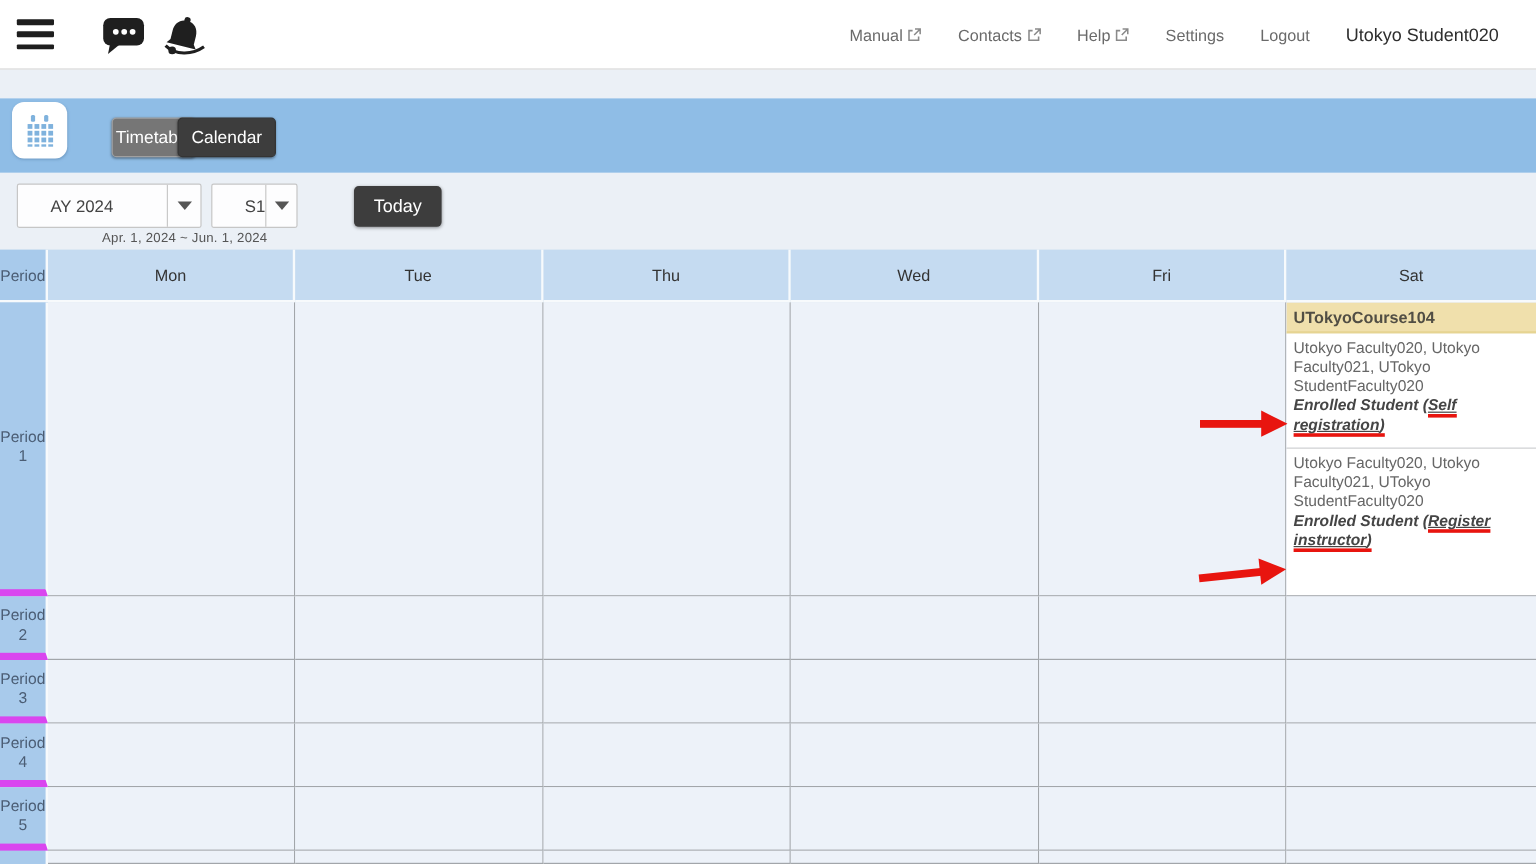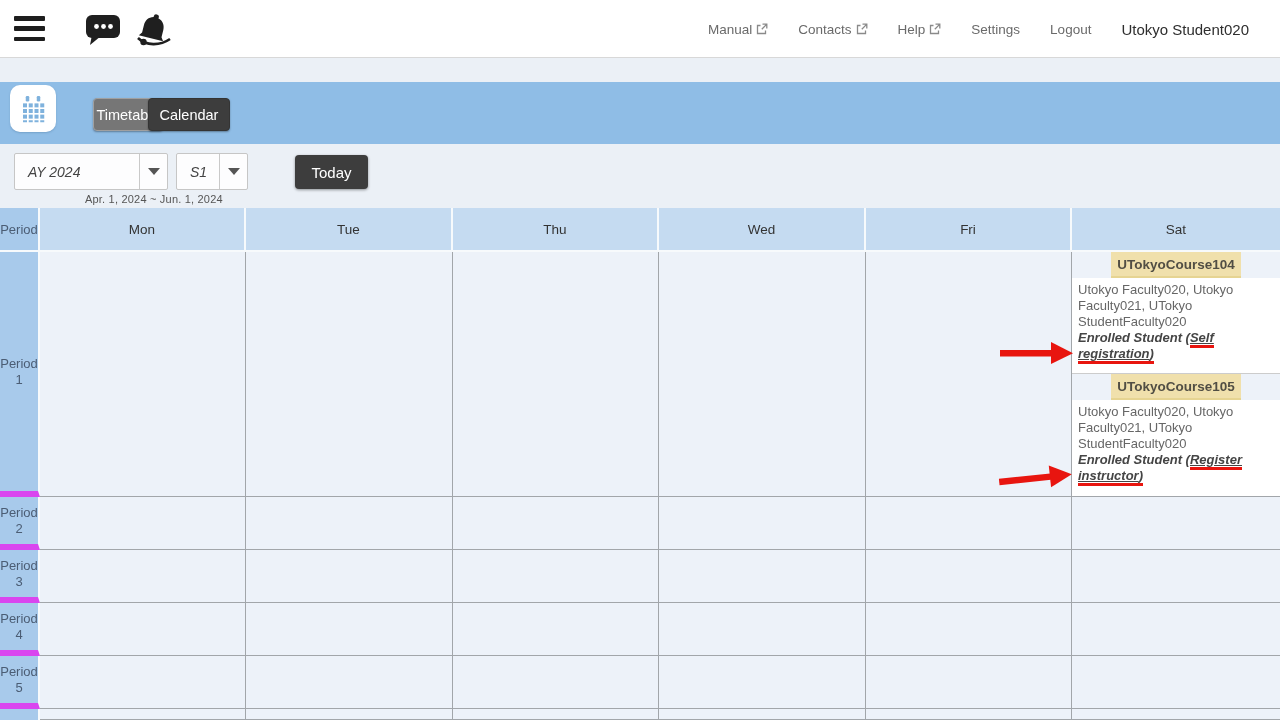--- a/index.html
+++ b/index.html
@@ -29,21 +29,21 @@
   .viewbtn { position:absolute; top:16px; height:33px; border-radius:4px; color:#ffffff;
              font-size:14.5px; font-family:"Liberation Sans",sans-serif; display:flex; align-items:center;
              justify-content:center; cursor:pointer; box-shadow:0 1px 2px rgba(0,0,0,.35); }
   .viewbtn.timetable { left:70px; width:70px; background:#767676; border:1px solid #a0a0a0;margin-left:23px; }
   .viewbtn.calendar  { left:148px; width:82px; background:#3d3d3d; border:1px solid #343434; }
 
   
   .filters { position:absolute; top:144px; left:0; width:1280px; height:64px; background:#ebf0f6; }
   .dropdown { position:absolute; top:9px; height:37px; background:#fdfdfe;
               border:1px solid #c6c6c6; border-radius:2px; display:flex; cursor:pointer; }
-  .dropdown .dd-label { display:flex; align-items:center; padding-left:13px; font-size:14px; color:#444;font-style:italic; }
+  .dropdown .dd-label { display:flex; align-items:center; padding-left:27px; font-size:14px; color:#444; }
   .dropdown .dd-arrow { margin-left:auto; width:28px; border-left:1px solid #c9c9c9;
                         display:flex; align-items:center; justify-content:center; }
   .tri { width:0; height:0; border-left:6px solid transparent; border-right:6px solid transparent;
          border-top:7px solid #555; }
   .dd-year { left:14px; width:154px; }
   .dd-term { left:176px; width:72px; }
   .todaybtn { position:absolute; left:295px; top:11px; width:73px; height:34px; background:#3d3d3d;
               color:#fff; font-size:15px; border:none; border-radius:4px; cursor:pointer;
               box-shadow:0 1px 3px rgba(0,0,0,.4); display:flex; align-items:center; justify-content:center; }
   .daterange { position:absolute; left:85px; top:49px; font-size:11px; color:#555; letter-spacing:.2px; }
@@ -60,21 +60,21 @@
   .pcell { background:#a8caeb; color:#4b5d74; font-size:13px; line-height:16px; text-align:center;
            display:flex; align-items:center; justify-content:center;
            border-right:2px solid #f7fafc; border-bottom:6px solid #d946ef; padding:0 4px; }
   .cell { background:#edf2f9; border-right:1px solid #a2a6aa; border-bottom:1px solid #a2a6aa; }
   .cell.c-last { border-right:none; }
   .pcell.blank { border-bottom:none; }
 
   
   .satcell { background:#edf2f9; border-bottom:1px solid #a2a6aa; padding:0;
              display:flex; flex-direction:column; overflow:hidden; }
-  .card { display:flex; flex-direction:column;align-items:center; }
+  .card { display:flex; flex-direction:column; }
   .card.first { height:121px; }
   .card.second { flex:1; border-top:1px solid #cccccc; }
   .card-header { background:#f0e0ac; border-bottom:2px solid #e6d492; color:#514e44;
                  font-weight:bold; font-size:13.5px; padding:5px 6px 4px; }
   .card-body { background:#ffffff; flex:1; padding:4px 6px 6px; font-size:13px;
                line-height:16px; color:#666; }
   .enrolled { font-weight:bold; font-style:italic; color:#454545; }
   .reg-link { color:#454545; font-weight:bold; font-style:italic;
               text-decoration:underline; cursor:pointer; }
   .red-underline { border-bottom:3px solid #e8150f; }
@@ -213,21 +213,20 @@
       <div class="card-header">UTokyoCourse104</div>
       <div class="card-body">
         <span>Utokyo Faculty020, Utokyo Faculty021, UTokyo StudentFaculty020</span>
         <div class="enrolled">
           <span>Enrolled Student (</span><span class="red-underline"><a class="reg-link">Self registration</a><span>)</span></span>
         </div>
       </div>
     </div>
 
     <div class="card second">
-      <div class="card-header">UTokyoCourse105</div>
       <div class="card-body">
         <span>Utokyo Faculty020, Utokyo Faculty021, UTokyo StudentFaculty020</span>
         <div class="enrolled">
           <span>Enrolled Student (</span><span class="red-underline"><a class="reg-link">Register instructor</a><span>)</span></span>
         </div>
       </div>
     </div>
 
   </div>
 

